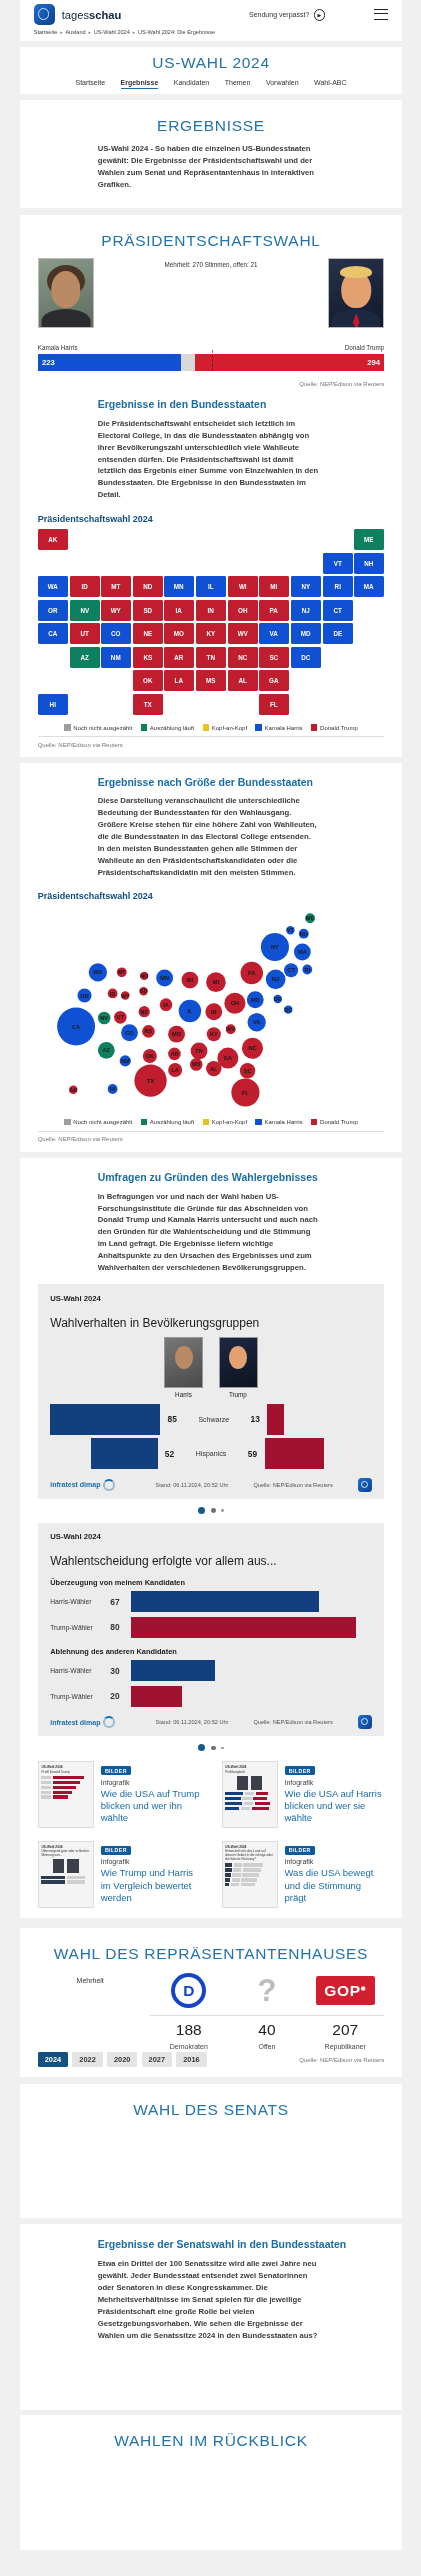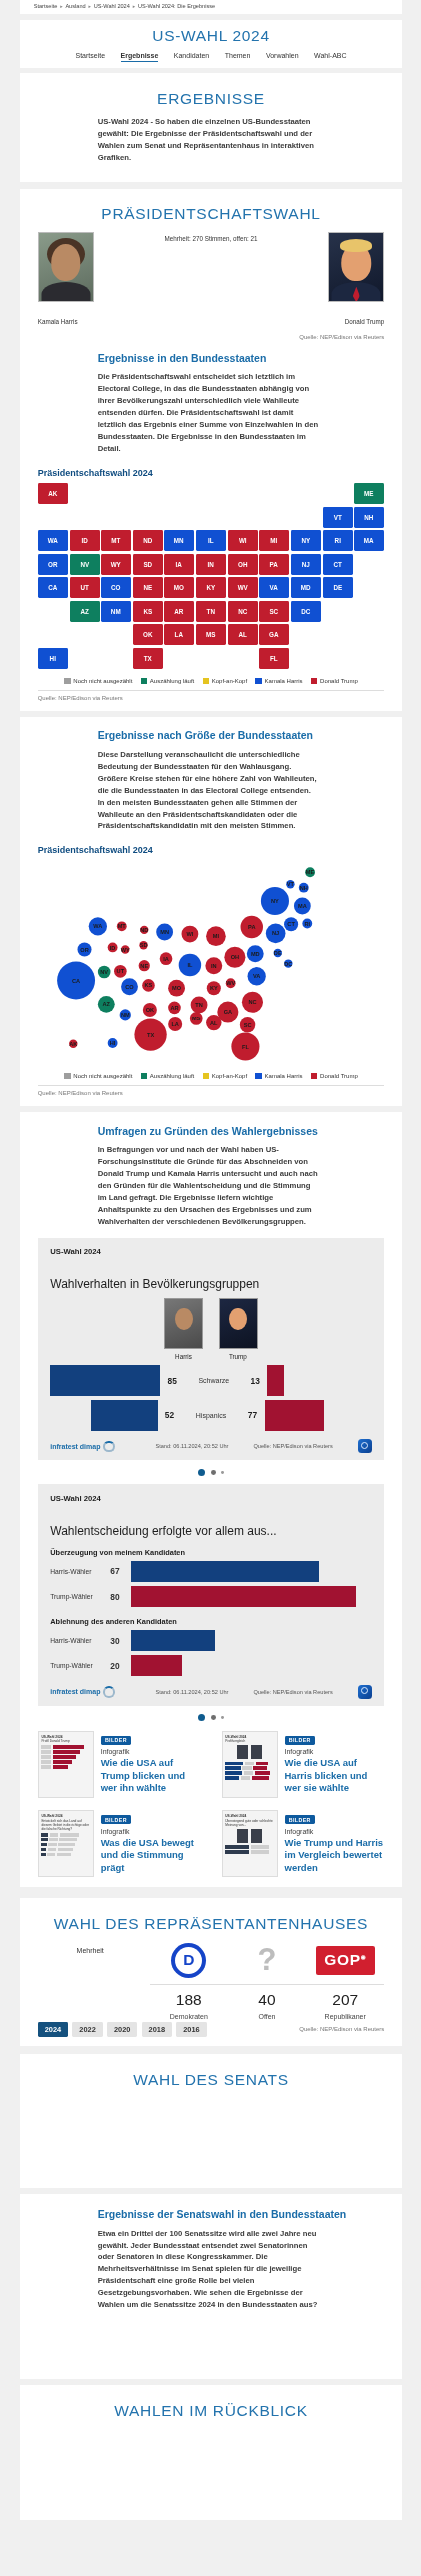--- a/index.html
+++ b/index.html
@@ -59,21 +59,21 @@
   .tilemap{position:relative;width:346px;height:188px;margin:2.8px auto 7px auto;}
   .tile{position:absolute;width:29.5px;height:21px;border-radius:1.4px;color:#fff;font-size:6.3px;font-weight:700;display:flex;align-items:center;justify-content:center;cursor:pointer;}
   .legend{display:flex;justify-content:center;gap:8.4px;font-size:6px;color:#333;margin:4.2px 0;}
   .legend .item{display:flex;align-items:center;gap:2.8px;}
   .swatch{width:6.3px;height:6.3px;display:inline-block;}
   .bubble-svg{display:block;margin:0 auto;}
   .bubble-label{font-size:8px;font-weight:700;fill:#1b1b1b;text-anchor:middle;}
   
   .info-card{background:#ececec;margin-top:9.8px;padding:9.8px 12.6px 7px 12.6px;}
   .info-kicker{font-size:7.7px;font-weight:700;color:#1d1d1d;}
-  .info-title{font-size:12px;color:#1d1d1d;margin-top:21px;}
+  .info-title{font-size:12px;color:#1d1d1d;margin-top:13px;}
   .info-photos{display:flex;justify-content:center;gap:15.5px;margin-top:7px;}
   .mini-photo{width:37px;height:49px;position:relative;overflow:hidden;border:0.7px solid #999;}
   .mini-photo .head{position:absolute;left:50%;top:8.4px;transform:translateX(-50%);width:18px;height:22.5px;border-radius:50%;}
   .mini-names{display:flex;justify-content:center;gap:37px;font-size:6.3px;margin-top:3.5px;color:#222;}
   .demo-rows{margin-top:5.6px;}
   .demo-row{display:grid;grid-template-columns:1fr 24px 59px 24px 1fr;align-items:center;margin-bottom:3.5px;}
   .demo-left{display:flex;justify-content:flex-end;}
   .demo-bar{height:31px;}
   .demo-val{font-size:8.4px;font-weight:700;color:#1d1d1d;text-align:center;}
   .demo-cat{font-size:7px;color:#333;text-align:center;}
@@ -101,21 +101,21 @@
   .thumb .t-t{margin-bottom:2.1px;}
   .t-ph-row{display:flex;gap:3.5px;justify-content:center;margin:2.1px 0;}
   .t-ph{width:11.2px;height:14px;background:#3a3f4a;}
   .mini-bars{margin-top:2.1px;}
   .mb-row{display:flex;align-items:center;gap:1.4px;margin-bottom:1.4px;}
   .mb-l{height:3.5px;}
   .mb-g{height:3.5px;background:#cfcfcf;}
   .teaser-txt{padding-top:1.4px;}
   .badge{display:inline-block;background:#0e5a9e;color:#fff;font-size:5.3px;font-weight:700;letter-spacing:0.4px;padding:1.4px 4.2px;border-radius:1.4px;}
   .t-kicker{font-size:7px;color:#3c3c3c;margin-top:3.5px;}
-  .t-title{font-size:9.5px;font-weight:700;color:#1a6ca8;line-height:1.3;margin-top:2.1px;}
+  .t-title{font-size:9.5px;font-weight:400;color:#1a6ca8;line-height:1.3;margin-top:2.1px;}
   
   .house-wrap{display:flex;align-items:flex-start;margin-top:5.6px;}
   .donut-box{width:105px;text-align:center;}
   .donut{width:82px;height:82px;border-radius:50%;margin:0 auto;position:relative;}
   .donut .hole{position:absolute;left:50%;top:50%;transform:translate(-50%,-50%);width:46px;height:46px;background:#fff;border-radius:50%;display:flex;align-items:center;justify-content:center;font-size:21px;color:#2b2b2b;}
   .donut .dmark{position:absolute;left:50%;bottom:0;height:18px;border-left:1.4px dashed #555;}
   .donut-label{font-size:7px;color:#333;margin-top:5.6px;}
   .house-right{flex:1;display:grid;grid-template-columns:1fr 1fr 1fr;text-align:center;margin-left:7px;}
   .p-logo{height:39px;display:flex;align-items:center;justify-content:center;}
   .dem-outer{width:35px;height:35px;border-radius:50%;background:#1544c8;display:flex;align-items:center;justify-content:center;}
@@ -129,20 +129,29 @@
   .years{display:flex;gap:4.2px;}
   .year{font-size:7.4px;font-weight:700;padding:2.8px 7px;border-radius:1.4px;background:#e4e4e4;color:#333;cursor:pointer;}
   .year.active{background:#15517e;color:#fff;}
   .house-src{margin-left:auto;}
   .empty-sec{}
 </style>
 </head>
 <body>
 
 <div class="col">
+  <div class="topbar">
+    <div class="ts-logo"></div>
+    <div class="brand"><span>tages</span><b>schau</b></div>
+    <div class="missed">
+      <span>Sendung verpasst?</span>
+      <span class="play-ic">▶</span>
+    </div>
+    <div class="burger"></div>
+  </div>
   <div class="crumbs">
     <span>Startseite</span>
       <span class="crumb-sep">▸</span>
     <span>Ausland</span>
       <span class="crumb-sep">▸</span>
     <span>US-Wahl 2024</span>
       <span class="crumb-sep">▸</span>
     <span>US-Wahl 2024: Die Ergebnisse</span>
   </div>
 </div>
@@ -176,20 +185,30 @@
     <div class="photo ph-trump">
         <div class="head"></div>
         <div class="hair"></div>
         <div class="body"></div>
         <div class="tie"></div>
       </div>
   </div>
   <div class="cand-names">
     <span>Kamala Harris</span>
     <span>Donald Trump</span>
+  </div>
+  <div class="ev-bar">
+    <div class="ev-harris" style="width: 41.4498%;">
+        <span>223</span>
+      </div>
+    <div class="ev-open" style="width: 3.90335%;"></div>
+    <div class="ev-trump" style="width: 54.6468%;">
+        <span>294</span>
+      </div>
+    <div class="ev-marker" style="left: 50.1859%;"></div>
   </div>
   <div class="source right" style="margin-top:9.8px;">Quelle: NEP/Edison via Reuters</div>
 
   <div class="sub-head">Ergebnisse in den Bundesstaaten</div>
   <p class="body-text">Die Präsidentschaftswahl entscheidet sich letztlich im Electoral College, in das die Bundesstaaten abhängig von ihrer Bevölkerungszahl unterschiedlich viele Wahlleute entsenden dürfen. Die Präsidentschaftswahl ist damit letztlich das Ergebnis einer Summe von Einzelwahlen in den Bundesstaaten. Die Ergebnisse in den Bundesstaaten im Detail.</p>
 
   <div class="chart-title">Präsidentschaftswahl 2024</div>
   <div class="tilemap">
       <div class="tile" style="left: 0px; top: 0px; background: rgb(192, 29, 46);">AK</div>
       <div class="tile" style="left: 316px; top: 0px; background: rgb(14, 127, 95);">ME</div>
@@ -536,21 +555,21 @@
           <div>
             <div class="demo-bar" style="background: rgb(161, 18, 49); width: 17px;"></div>
           </div>
         </div>
         <div class="demo-row">
           <div class="demo-left">
             <div class="demo-bar" style="background: rgb(18, 64, 126); width: 67px;"></div>
           </div>
           <div class="demo-val">52</div>
           <div class="demo-cat">Hispanics</div>
-          <div class="demo-val">77</div>
+          <div class="demo-val">59</div>
           <div>
             <div class="demo-bar" style="background: rgb(161, 18, 49); width: 59px;"></div>
           </div>
         </div>
       </div>
     <div class="info-foot">
       <span class="id-brand">
           <span>infratest dimap</span>
           <span class="id-ring"></span>
         </span>
@@ -685,20 +704,45 @@
       </div>
       <div class="teaser-txt">
         <span class="badge">BILDER</span>
         <div class="t-kicker">Infografik</div>
         <div class="t-title">Wie die USA auf Harris blicken und wer sie wählte</div>
       </div>
     </div>
     <div class="teaser">
       <div class="thumb">
         <div class="t-k">US-Wahl 2024</div>
+        <div class="t-t">Überwiegend gute oder schlechte Meinung von...</div>
+        <div class="t-ph-row">
+            <div class="t-ph"></div>
+            <div class="t-ph"></div>
+          </div>
+        <div class="mini-bars">
+          <div class="mb-row">
+              <div class="mb-l" style="width:24px;background:#2e3b4e;"></div>
+              <div class="mb-g" style="width:18px;"></div>
+            </div>
+          <div class="mb-row">
+              <div class="mb-l" style="width:24px;background:#2e3b4e;"></div>
+              <div class="mb-g" style="width:18px;"></div>
+            </div>
+        </div>
+      </div>
+      <div class="teaser-txt">
+        <span class="badge">BILDER</span>
+        <div class="t-kicker">Infografik</div>
+        <div class="t-title">Wie Trump und Harris im Vergleich bewertet werden</div>
+      </div>
+    </div>
+    <div class="teaser">
+      <div class="thumb">
+        <div class="t-k">US-Wahl 2024</div>
         <div class="t-t">Entwickelt sich das Land auf diesem Gebiet in die richtige oder die falsche Richtung?</div>
         <div class="mini-bars">
           <div class="mb-row">
               <div class="mb-l" style="width:7px;background:#2e3b4e;"></div>
               <div class="mb-g" style="width:8.4px;"></div>
               <div class="mb-g" style="width:19.7px;"></div>
             </div>
           <div class="mb-row">
               <div class="mb-l" style="width:6.3px;background:#2e3b4e;"></div>
               <div class="mb-g" style="width:8.4px;"></div>
@@ -718,45 +762,20 @@
               <div class="mb-l" style="width:4.2px;background:#2e3b4e;"></div>
               <div class="mb-g" style="width:8.4px;"></div>
               <div class="mb-g" style="width:14px;"></div>
             </div>
         </div>
       </div>
       <div class="teaser-txt">
         <span class="badge">BILDER</span>
         <div class="t-kicker">Infografik</div>
         <div class="t-title">Was die USA bewegt und die Stimmung prägt</div>
-      </div>
-    </div>
-    <div class="teaser">
-      <div class="thumb">
-        <div class="t-k">US-Wahl 2024</div>
-        <div class="t-t">Überwiegend gute oder schlechte Meinung von...</div>
-        <div class="t-ph-row">
-            <div class="t-ph"></div>
-            <div class="t-ph"></div>
-          </div>
-        <div class="mini-bars">
-          <div class="mb-row">
-              <div class="mb-l" style="width:24px;background:#2e3b4e;"></div>
-              <div class="mb-g" style="width:18px;"></div>
-            </div>
-          <div class="mb-row">
-              <div class="mb-l" style="width:24px;background:#2e3b4e;"></div>
-              <div class="mb-g" style="width:18px;"></div>
-            </div>
-        </div>
-      </div>
-      <div class="teaser-txt">
-        <span class="badge">BILDER</span>
-        <div class="t-kicker">Infografik</div>
-        <div class="t-title">Wie Trump und Harris im Vergleich bewertet werden</div>
       </div>
     </div>
   </div>
 </div>
 
 <div class="col card" style="margin-top:10.5px;">
   <div class="sec-title">WAHL DES REPRÄSENTANTENHAUSES</div>
   <div class="house-wrap">
     <div class="donut-box">
       <div class="donut-label">Mehrheit</div>
@@ -783,21 +802,21 @@
         <div class="p-num">207</div>
         <div class="p-label">Republikaner</div>
       </div>
     </div>
   </div>
   <div class="house-foot">
     <div class="years">
       <span class="year active">2024</span>
       <span class="year">2022</span>
       <span class="year">2020</span>
-      <span class="year">2018</span>
+      <span class="year">2027</span>
       <span class="year">2016</span>
     </div>
     <div class="source house-src">Quelle: NEP/Edison via Reuters</div>
   </div>
 </div>
 
 <div class="col card empty-sec" style="margin-top:7.7px;height:114px;">
   <div class="sec-title">WAHL DES SENATS</div>
 </div>
 

